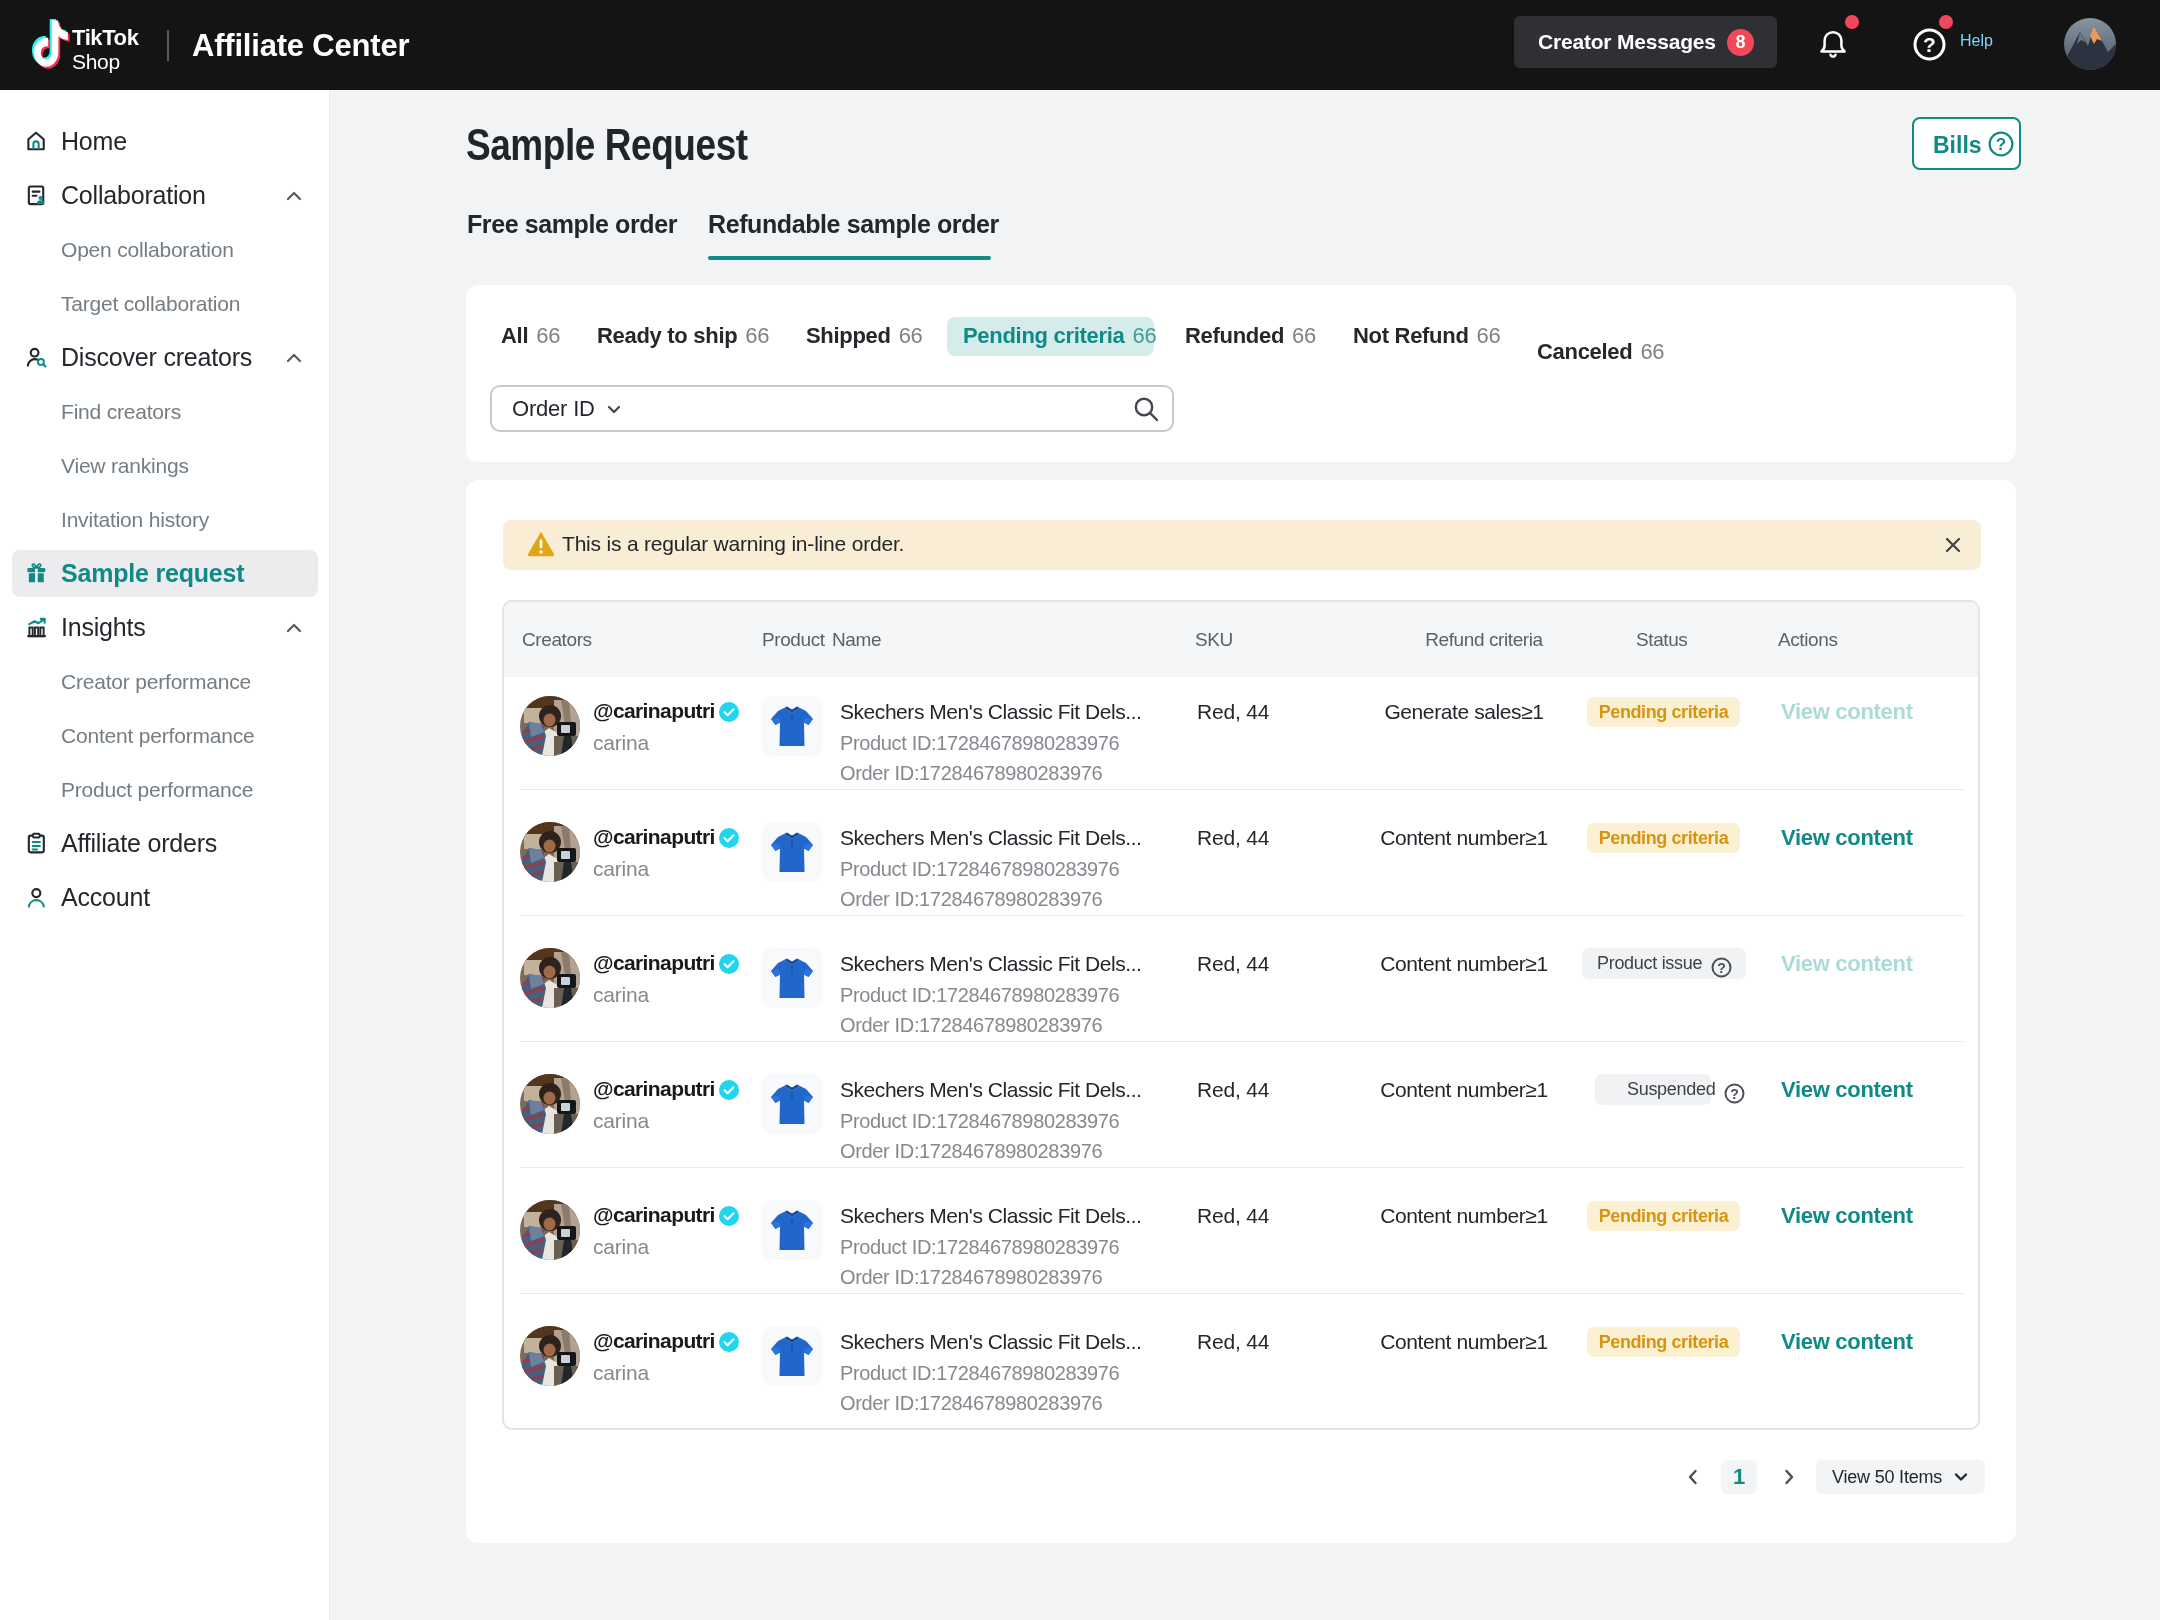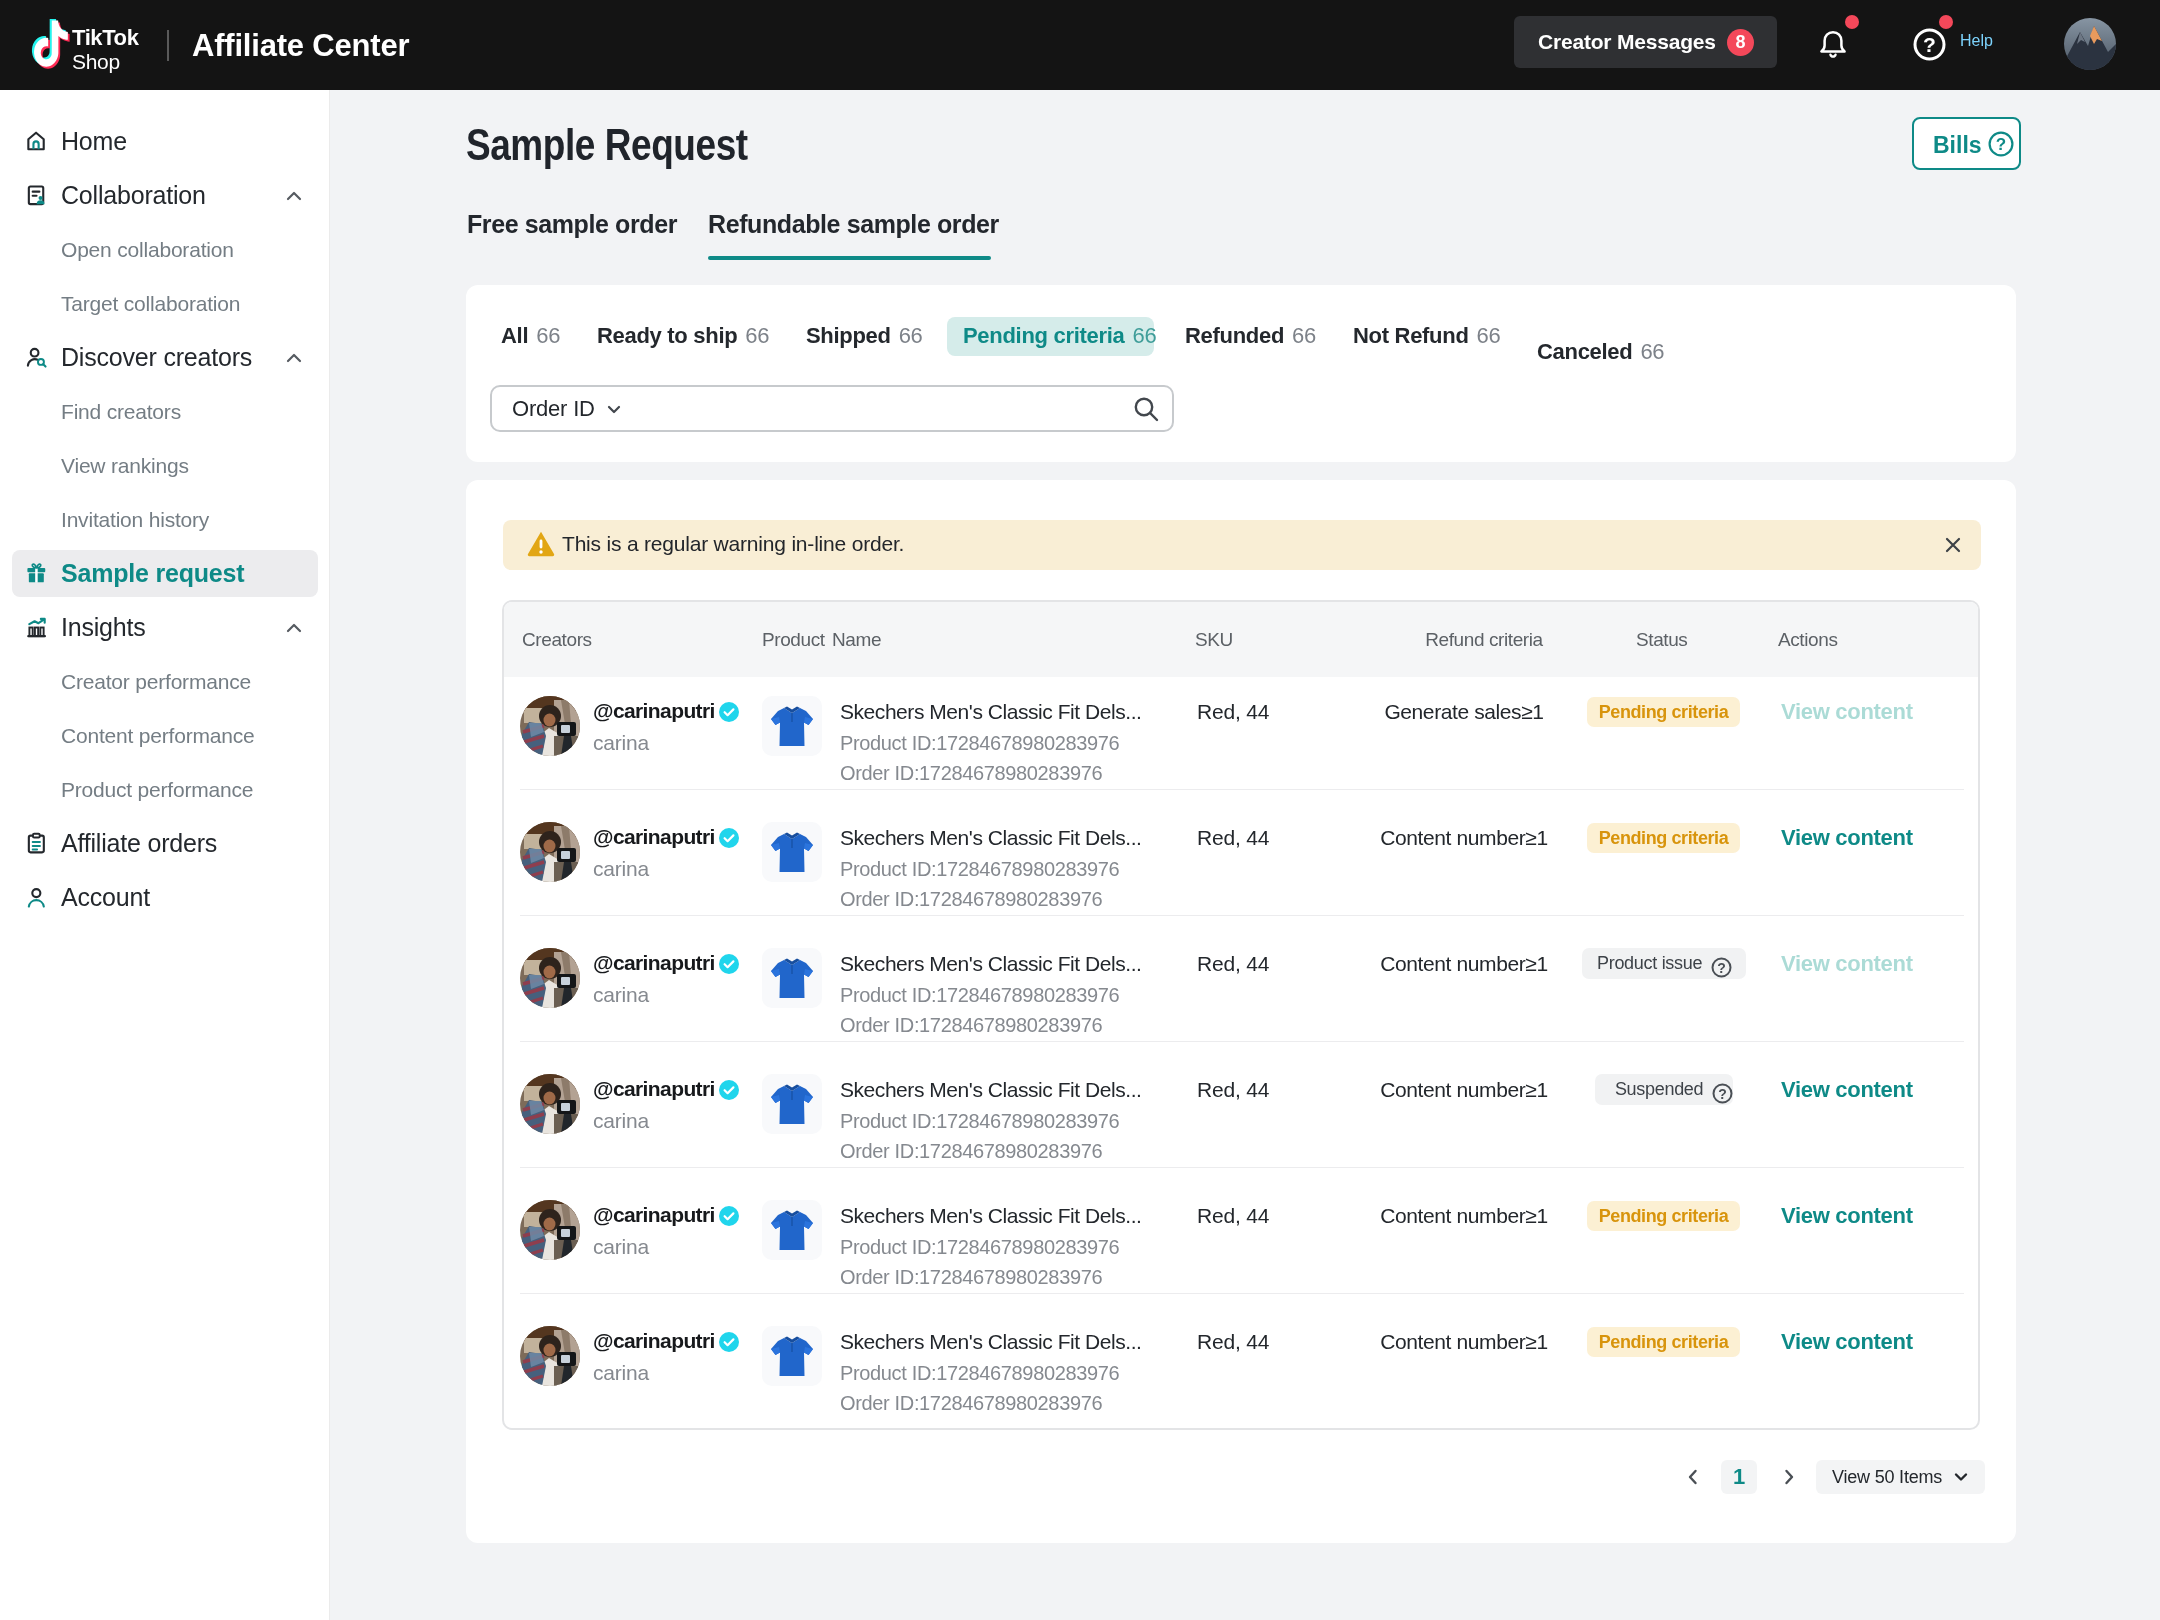--- a/index.html
+++ b/index.html
@@ -381,21 +381,21 @@
             <path d="M51 23 L46.5 29 L42 26.5 L43 21 Z" fill="#2b74dd"></path>
             <path d="M22 12 L30 17 L38 12 L35 10.5 L30 13.5 L25 10.5 Z" fill="#174e9e"></path>
             <path d="M29.2 17 h1.6 v9 h-1.6 z" fill="#1a55ab"></path>
           </g>
         </svg></div>
 <div class="abs" style="left:336px;top:475px;height:26px;line-height:26px;"><span class="ptitle">Skechers Men's Classic Fit Dels...</span></div>
 <div class="abs" style="left:336px;top:506px;height:26px;line-height:26px;"><span class="pid">Product ID:17284678980283976</span></div>
 <div class="abs" style="left:336px;top:536px;height:26px;line-height:26px;"><span class="pid">Order ID:17284678980283976</span></div>
 <div class="abs" style="left:693px;top:475px;height:26px;line-height:26px;font-size:21px;color:#23272c;letter-spacing:-0.2px;">Red, 44</div>
 <div class="abs" style="left:840px;top:475px;width:240px;text-align:center;height:26px;line-height:26px;font-size:21px;color:#23272c;letter-spacing:-0.4px;white-space:nowrap;">Content number≥1</div>
-<div class="pillG" style="left:1091px;top:472px;width:138px;text-align:right;padding-left:5px;">Suspended <span style="display:inline-block;vertical-align:-3px;margin-left:4px;"><svg style="vertical-align:middle;" width="21" height="21" viewBox="0 0 21 21">
+<div class="pillG" style="left:1091px;top:472px;width:116px;text-align:center;padding-left:32px;">Suspended <span style="display:inline-block;vertical-align:-3px;margin-left:4px;"><svg style="vertical-align:middle;" width="21" height="21" viewBox="0 0 21 21">
             <circle cx="10.5" cy="10.5" r="9.0" fill="none" stroke="#4a4f55" stroke-width="2.0"></circle>
             <text x="10.5" y="15.54" font-family="Liberation Sans, sans-serif" font-size="14" font-weight="700" fill="#4a4f55" text-anchor="middle">?</text>
           </svg></span></div>
 <div class="abs vc on" style="left:1277px;top:475px;height:26px;line-height:26px;">View content</div>
 <div class="abs" style="left:16px;top:565px;width:1444px;height:1px;background:#ececee;"></div>
 <div class="abs" style="left:16px;top:598px;"><svg style="" width="60" height="60" viewBox="0 0 60 60">
 <defs>
             <clipPath id="av">
               <circle cx="30" cy="30" r="30"></circle>
             </clipPath>

